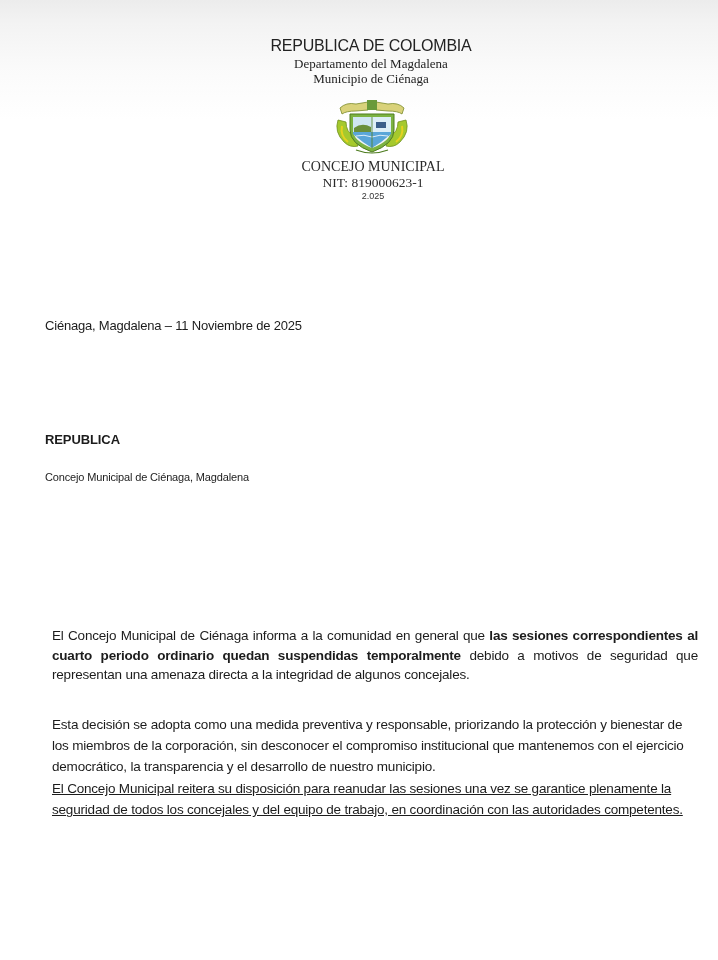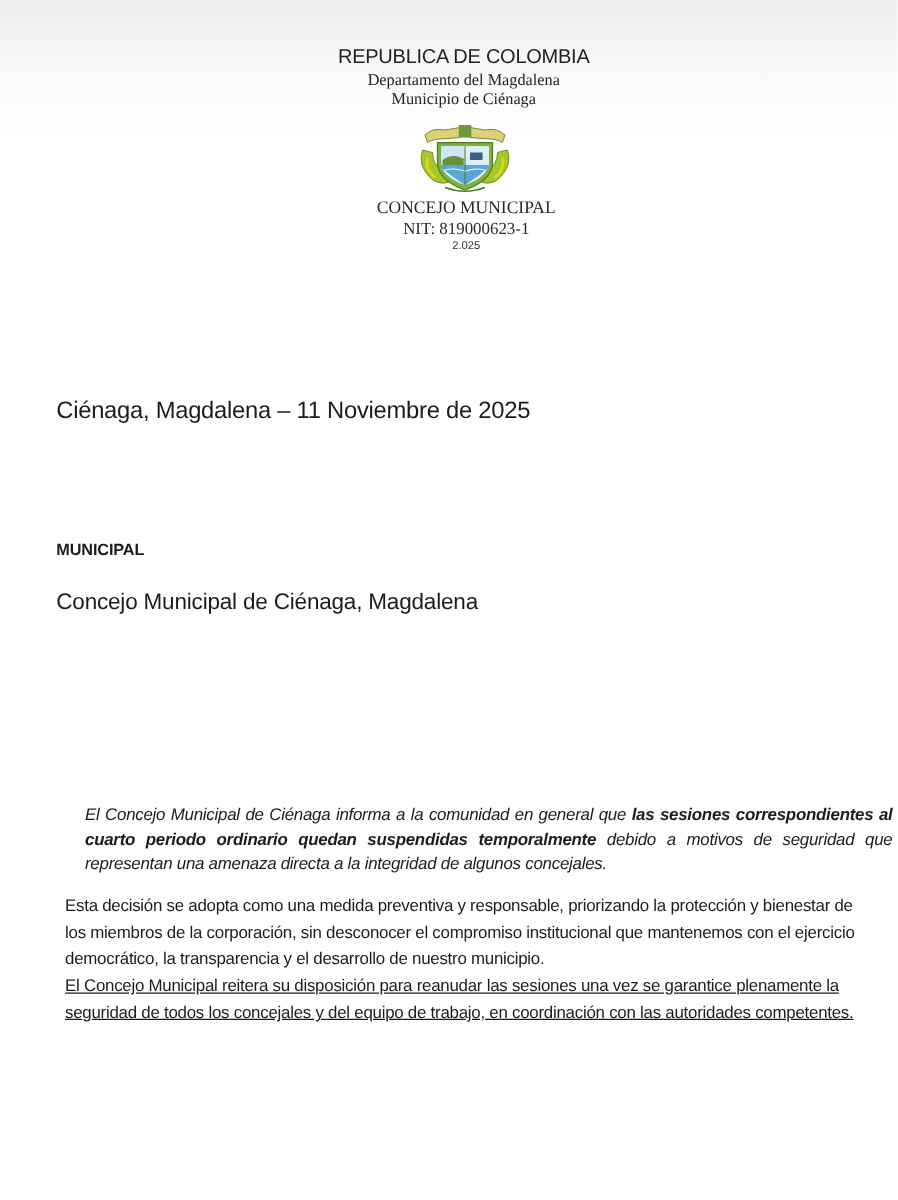--- a/index.html
+++ b/index.html
@@ -74,36 +74,36 @@
       color: #333;
     }
     .body-text {
       font-family: "Liberation Sans", sans-serif;
       color: #1c1c1c;
     }
     .date-line {
       position: absolute;
       left: 45px;
       top: 318px;
-      font-size: 19px;
+      font-size: 13px;
       letter-spacing: -0.2px;
     }
     .title {
       position: absolute;
       left: 45px;
       top: 432px;
       font-size: 13px;
       font-weight: bold;
       letter-spacing: -0.1px;
     }
     .subtitle {
       position: absolute;
       left: 45px;
       top: 471px;
-      font-size: 18px;
+      font-size: 11px;
       letter-spacing: -0.15px;
     }
     .para {
       position: absolute;
       left: 52px;
       width: 646px;
       font-size: 13.5px;
       line-height: 19.5px;
       letter-spacing: -0.2px;
     }
@@ -154,23 +154,23 @@
 </div>
 
 <div class="header2">
   <div class="h-council">CONCEJO MUNICIPAL</div>
   <div class="h-nit">NIT: 819000623-1</div>
   <div class="h-year">2.025</div>
 </div>
 
 <div class="body-text date-line">Ciénaga, Magdalena – 11 Noviembre de 2025</div>
 
-<div class="body-text title">MUNICIPAL</div>
+<div class="body-text title">REPUBLICA</div>
 
 <div class="body-text subtitle">Concejo Municipal de Ciénaga, Magdalena</div>
 
-<p class="body-text para justify p1" style="margin:16px;font-style:italic;">
+<p class="body-text para justify p1" style="margin:0;">
   <span>El Concejo Municipal de Ciénaga informa a la comunidad en general que </span><span class="bold">las sesiones correspondientes al cuarto periodo ordinario quedan suspendidas temporalmente</span><span> debido a motivos de seguridad que representan una amenaza directa a la integridad de algunos concejales.</span>
 </p>
 
 <p class="body-text para p2" style="margin:0; line-height:21px;">Esta decisión se adopta como una medida preventiva y responsable, priorizando la protección y bienestar de los miembros de la corporación, sin desconocer el compromiso institucional que mantenemos con el ejercicio democrático, la transparencia y el desarrollo de nuestro municipio.</p>
 
 <p class="body-text para p3" style="margin:0; line-height:21px;text-decoration:underline;">El Concejo Municipal reitera su disposición para reanudar las sesiones una vez se garantice plenamente la seguridad de todos los concejales y del equipo de trabajo, en coordinación con las autoridades competentes.</p>
 
 </body></html>

